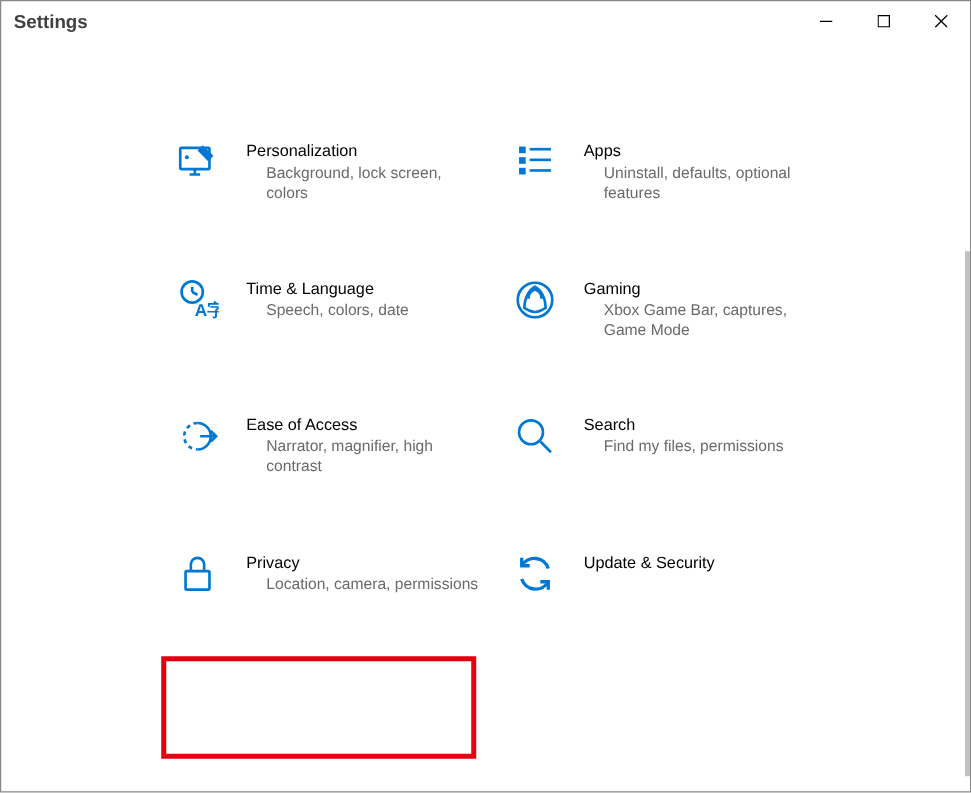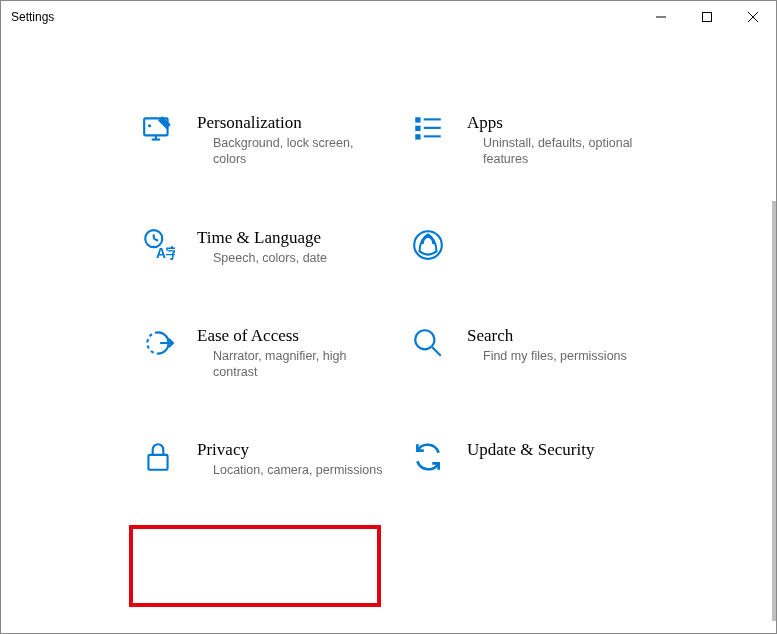--- a/index.html
+++ b/index.html
@@ -17,22 +17,23 @@
       overflow: hidden;
     }
     .titlebar {
       height: 32px;
       display: flex;
       align-items: center;
       justify-content: space-between;
       padding-left: 10px;
     }
     .title {
-      font-size: 12px;
-      color: #000000;
+      font-size: 15px;
+      color: #404040;
+      font-weight: bold;
     }
     .win-controls {
       display: flex;
     }
     .win-btn {
       width: 46px;
       height: 32px;
       display: flex;
       align-items: center;
       justify-content: center;
@@ -69,23 +70,22 @@
     .tile-icon svg {
       width: 100%;
       height: 100%;
     }
     .tile-text {
       display: flex;
       flex-direction: column;
       gap: 2px;
     }
     .tile-title {
-      font-size: 17px;
+      font-size: 13px;
       color: #000;
-      font-family: Liberation Serif, serif;
     }
     .tile-desc {
       font-size: 12.5px;
       color: #6a6a6a;
       max-width: 175px;
       line-height: 1.3;
       margin-left: 16px;
     }
     .highlight {
       position: absolute;
@@ -179,20 +179,24 @@
     </div>
 
     <div class="tile">
       <div class="tile-icon">
         <svg viewBox="0 0 32 32" fill="none" stroke="#0078d4" stroke-width="2">
           <circle cx="16" cy="16" r="13"></circle>
           <path d="M 8 22 C 8 14 12 8 16 6 C 20 8 24 14 24 22 C 21 24 18 25 16 25 C 14 25 11 24 8 22 Z"></path>
           <path d="M 11 15 C 11 12 13 9 16 8 C 19 9 21 12 21 15"></path>
         </svg>
       </div>
+      <div class="tile-text">
+        <span class="tile-title">Gaming</span>
+        <span class="tile-desc">Xbox Game Bar, captures, Game Mode</span>
+      </div>
     </div>
 
     <div class="tile">
       <div class="tile-icon">
         <svg viewBox="0 0 32 32" fill="none" stroke="#0078d4" stroke-width="2">
           <path d="M 16 6 A 10 10 0 0 0 16 26" stroke-dasharray="3 3"></path>
           <path d="M 16 6 A 10 10 0 0 1 16 26"></path>
           <line x1="18" y1="16" x2="30" y2="16"></line>
           <polyline points="26,12 30,16 26,20"></polyline>
         </svg>

